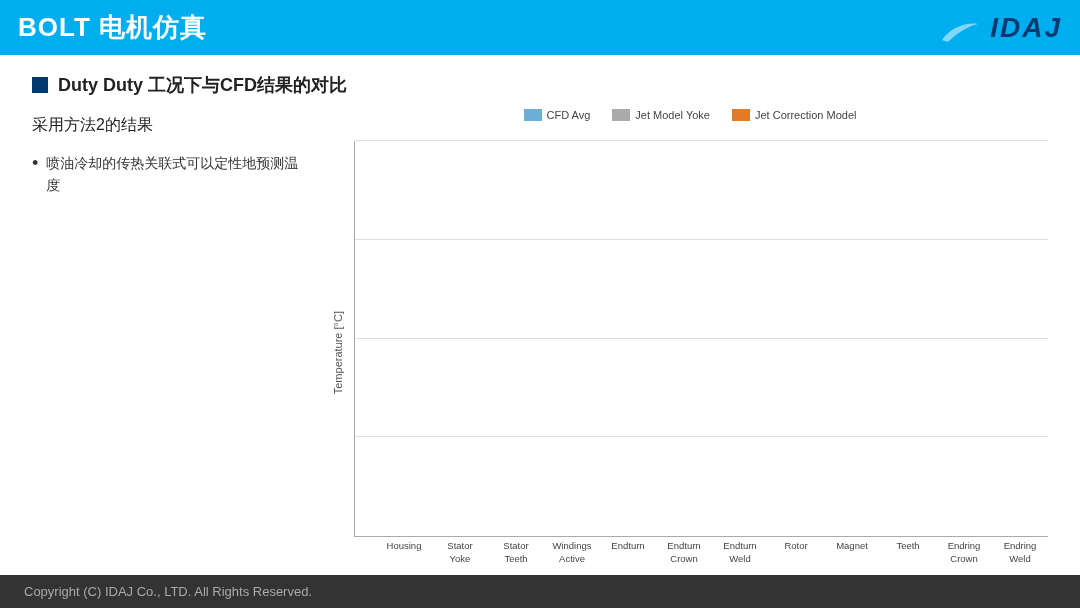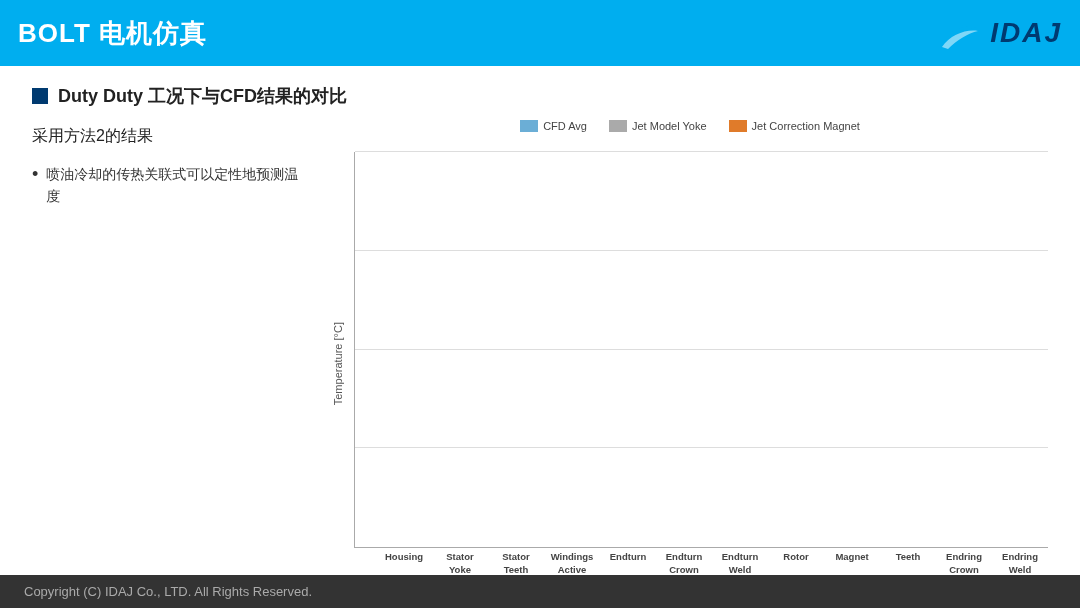--- a/index.html
+++ b/index.html
@@ -8,35 +8,35 @@
       background: #fff;
       width: 1080px;
       height: 608px;
       overflow: hidden;
       position: relative;
     }
 
     
     .header {
       background: #00AEEF;
-      height: 66px;
+      height: 55px;
       display: flex;
       align-items: center;
       justify-content: space-between;
       padding: 0 18px;
     }
     .header-title {
       color: #fff;
       font-size: 26px;
       font-weight: bold;
       letter-spacing: 1px;
     }
     .header-logo {
       display: flex;
-      align-items: flex-end;
+      align-items: center;
       gap: 12px;
     }
     .logo-wing {
       width: 38px;
       height: 28px;
     }
     .logo-text {
       color: #003A70;
       font-size: 28px;
       font-weight: 900;
@@ -185,21 +185,20 @@
       border-radius: 1px 1px 0 0;
     }
     .bar-cfd { background: #6BAED6; }
     .bar-jet { background: #AAAAAA; }
     .bar-corr { background: #E07B2A; }
 
     
     .x-labels {
       display: flex;
       margin-left: 22px;
-      font-weight: bold;
     }
     .x-label {
       flex: 1;
       text-align: center;
       font-size: 9.5px;
       color: #444;
       line-height: 1.3;
       padding-top: 3px;
     }
 
@@ -256,21 +255,21 @@
         <div class="legend-item">
           <div class="legend-color bar-cfd"></div>
           <span>CFD Avg</span>
         </div>
         <div class="legend-item">
           <div class="legend-color bar-jet"></div>
           <span>Jet Model Yoke</span>
         </div>
         <div class="legend-item">
           <div class="legend-color bar-corr"></div>
-          <span>Jet Correction Magnet</span>
+          <span>Jet Correction Model</span>
         </div>
       </div>
 
       <div class="chart-container">
         <div class="y-axis-label">Temperature [°C]</div>
         <div style="flex:1; display:flex; flex-direction:column;">
           <div class="chart-area" id="chart-area">
 
           <div class="grid-line" style="bottom: 25%;"></div>
               <div class="grid-line" style="bottom: 50%;"></div>

